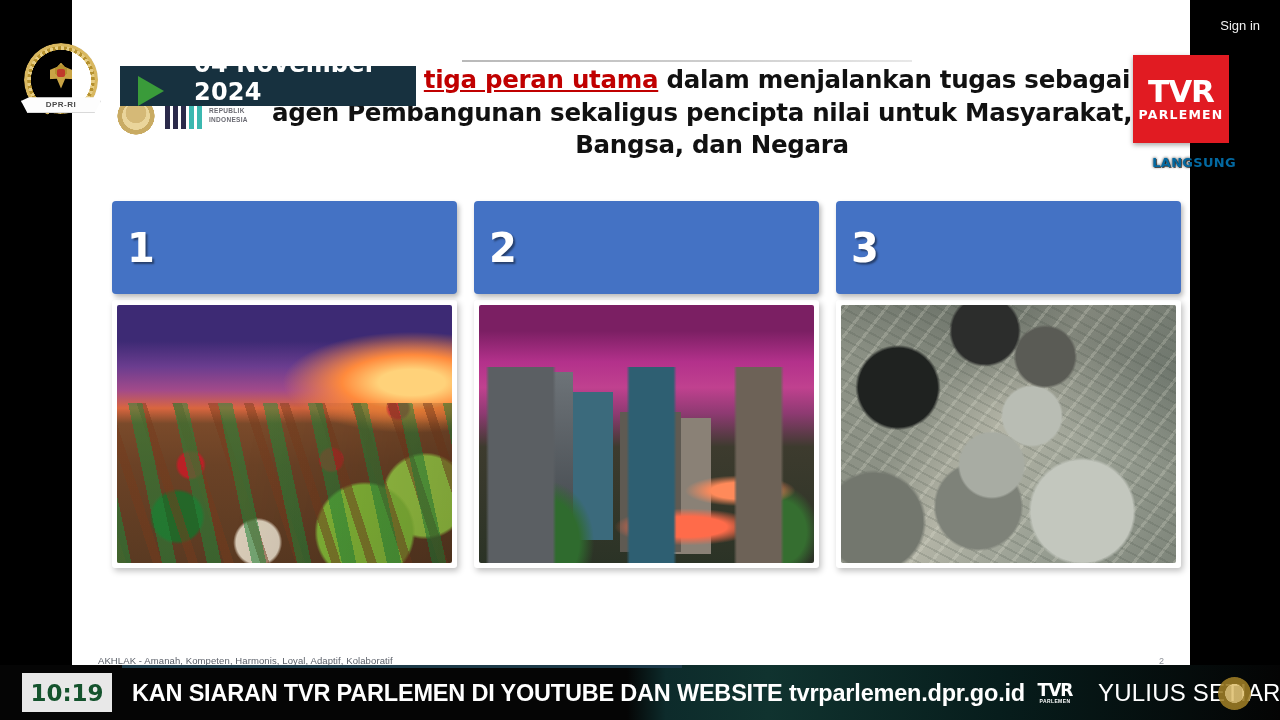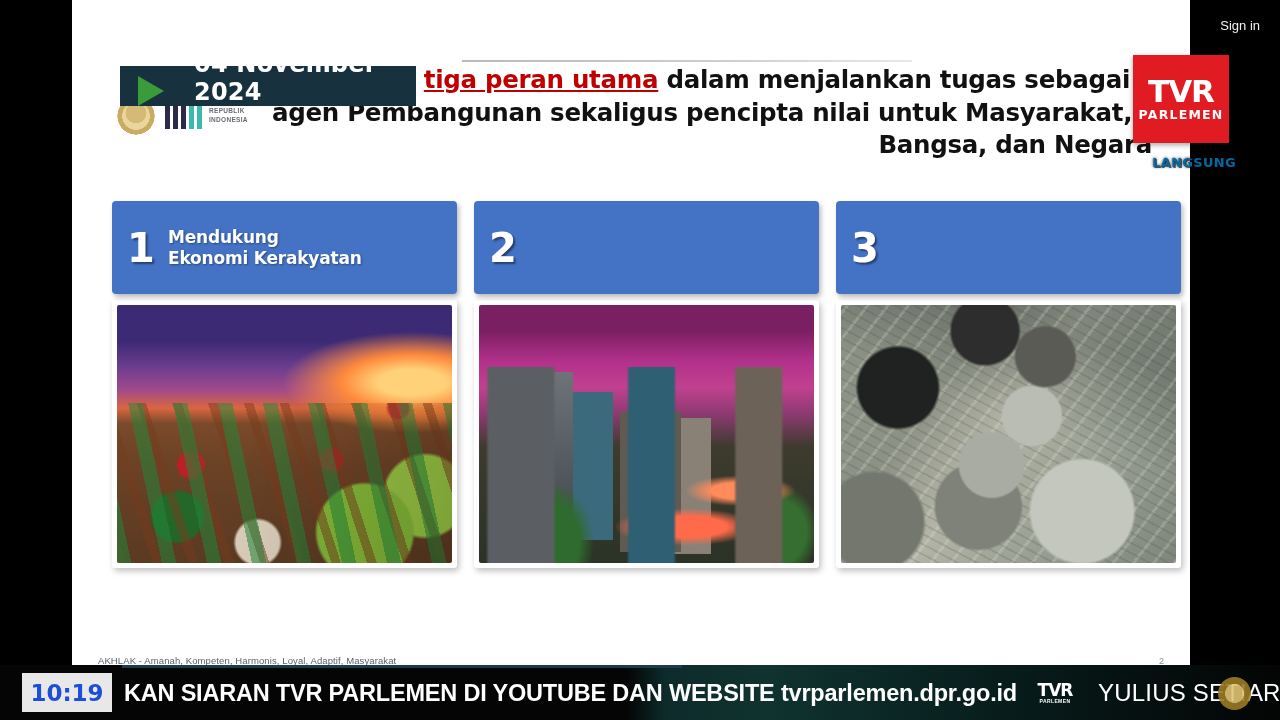--- a/index.html
+++ b/index.html
@@ -30,21 +30,21 @@
   .slide-logo .ri { font-size:6.5px; line-height:1.35; color:#6a6a72; letter-spacing:.3px; font-weight:700; }
 
   
   .headline {
     position:absolute; left:200px; top:64px; width:890px;
     font-family:"DejaVu Sans", sans-serif;
     font-size:24.5px; font-weight:700; line-height:1.33;
     color:#111; letter-spacing:-0.3px; text-align:left;
   }
   .headline .hl { color:#c00000;text-decoration:underline; }
-  .headline .l3 { display:block; text-align:right; padding-right:10px; }
+  .headline .l3 { display:block; text-align:center; padding-right:10px; }
   .rule { position:absolute; left:390px; top:60px; width:450px; height:2px;
           background:linear-gradient(90deg,#b9b9b9,#cfcfcf 60%,#e8e8e8); }
 
   
   .cards { position:absolute; left:40px; top:201px; width:1070px;
            display:flex; gap:17px; }
   .card { width:345px; }
   .card-head {
     position:relative; height:93px; background:#4472c4;
     border-radius:4px; display:flex; align-items:center; gap:12px;
@@ -222,24 +222,24 @@
     font-family:"Liberation Sans", sans-serif; background:rgba(0,0,0,.55);
   }
 
   
   .ticker-wrap { position:absolute; left:0; bottom:0; width:1280px; height:55px; }
   .ticker-bg { position:absolute; inset:0;
     background:linear-gradient(90deg,#050505 0 49%, #0d2b2b 52%, #10332f 60%, #071d1c 78%, #040404 100%); }
   .clock {
     position:absolute; left:22px; top:8px; width:90px; height:39px;
     background:#e8e8e8; display:flex; align-items:center; justify-content:center;
-    font-family:"DejaVu Sans", sans-serif; font-size:23px; font-weight:700; color:#1d4ed8;
+    font-family:"DejaVu Sans", sans-serif; font-size:23px; font-weight:700; color:#14532d;
   }
   .tick-text {
-    position:absolute; left:124px; top:9px; height:38px; display:flex; align-items:center;
+    position:absolute; left:132px; top:9px; height:38px; display:flex; align-items:center;
     font-family:"Liberation Sans", sans-serif; font-size:23.5px; font-weight:700; color:#ffffff;
     white-space:nowrap; letter-spacing:-.2px;
   }
   .tick-logo {
     position:absolute; left:1028px; top:14px; width:54px; height:28px;
     display:flex; flex-direction:column; align-items:center; justify-content:center; color:#fff;
   }
   .tick-logo .a { font-family:"DejaVu Sans", sans-serif; font-size:17px; font-weight:700; letter-spacing:-1px; line-height:1; }
   .tick-logo .b { font-size:5px; font-weight:700; letter-spacing:.4px; line-height:1; }
   .anchor {
@@ -285,22 +285,20 @@
         <span>N memiliki </span><span class="hl">tiga peran utama</span><span> dalam menjalankan tugas sebagai</span>
         <span>agen Pembangunan sekaligus pencipta nilai untuk Masyarakat,</span>
         <span class="l3">Bangsa, dan Negara</span>
       </div>
 
       <div class="cards">
 
         <div class="card">
           <div class="card-head">
             <span class="num">1</span>
-            <span class="ttl" style="white-space:pre-line">Mendukung
-Ekonomi Kerakyatan</span>
           </div>
           <div class="card-body">
             <div class="photo ph-market"></div>
           </div>
         </div>
 
         <div class="card">
           <div class="card-head">
             <span class="num">2</span>
           </div>
@@ -313,26 +311,32 @@
           <div class="card-head">
             <span class="num">3</span>
           </div>
           <div class="card-body">
             <div class="photo ph-coins"></div>
           </div>
         </div>
 
       </div>
 
-      <div class="akhlak">AKHLAK - Amanah, Kompeten, Harmonis, Loyal, Adaptif, Masyarakat</div>
+      <div class="akhlak">AKHLAK - Amanah, Kompeten, Harmonis, Loyal, Adaptif, Kolaboratif</div>
       <div class="pagenum">2</div>
       <div class="footrule"></div>
     </div>
   </div>
 
+  <div class="dpr-emblem">
+    <div class="wreath"></div>
+    <div class="wreath2"></div>
+    <div class="bird"></div>
+    <div class="ribbon">DPR-RI</div>
+  </div>
 
   <div class="date-chip">
     <span class="play"></span>
     <span class="dtxt">04 November 2024</span>
   </div>
 
   <div class="tvr-logo">
     <span class="tvr">TVR</span>
     <span class="par">PARLEMEN</span>
   </div>

